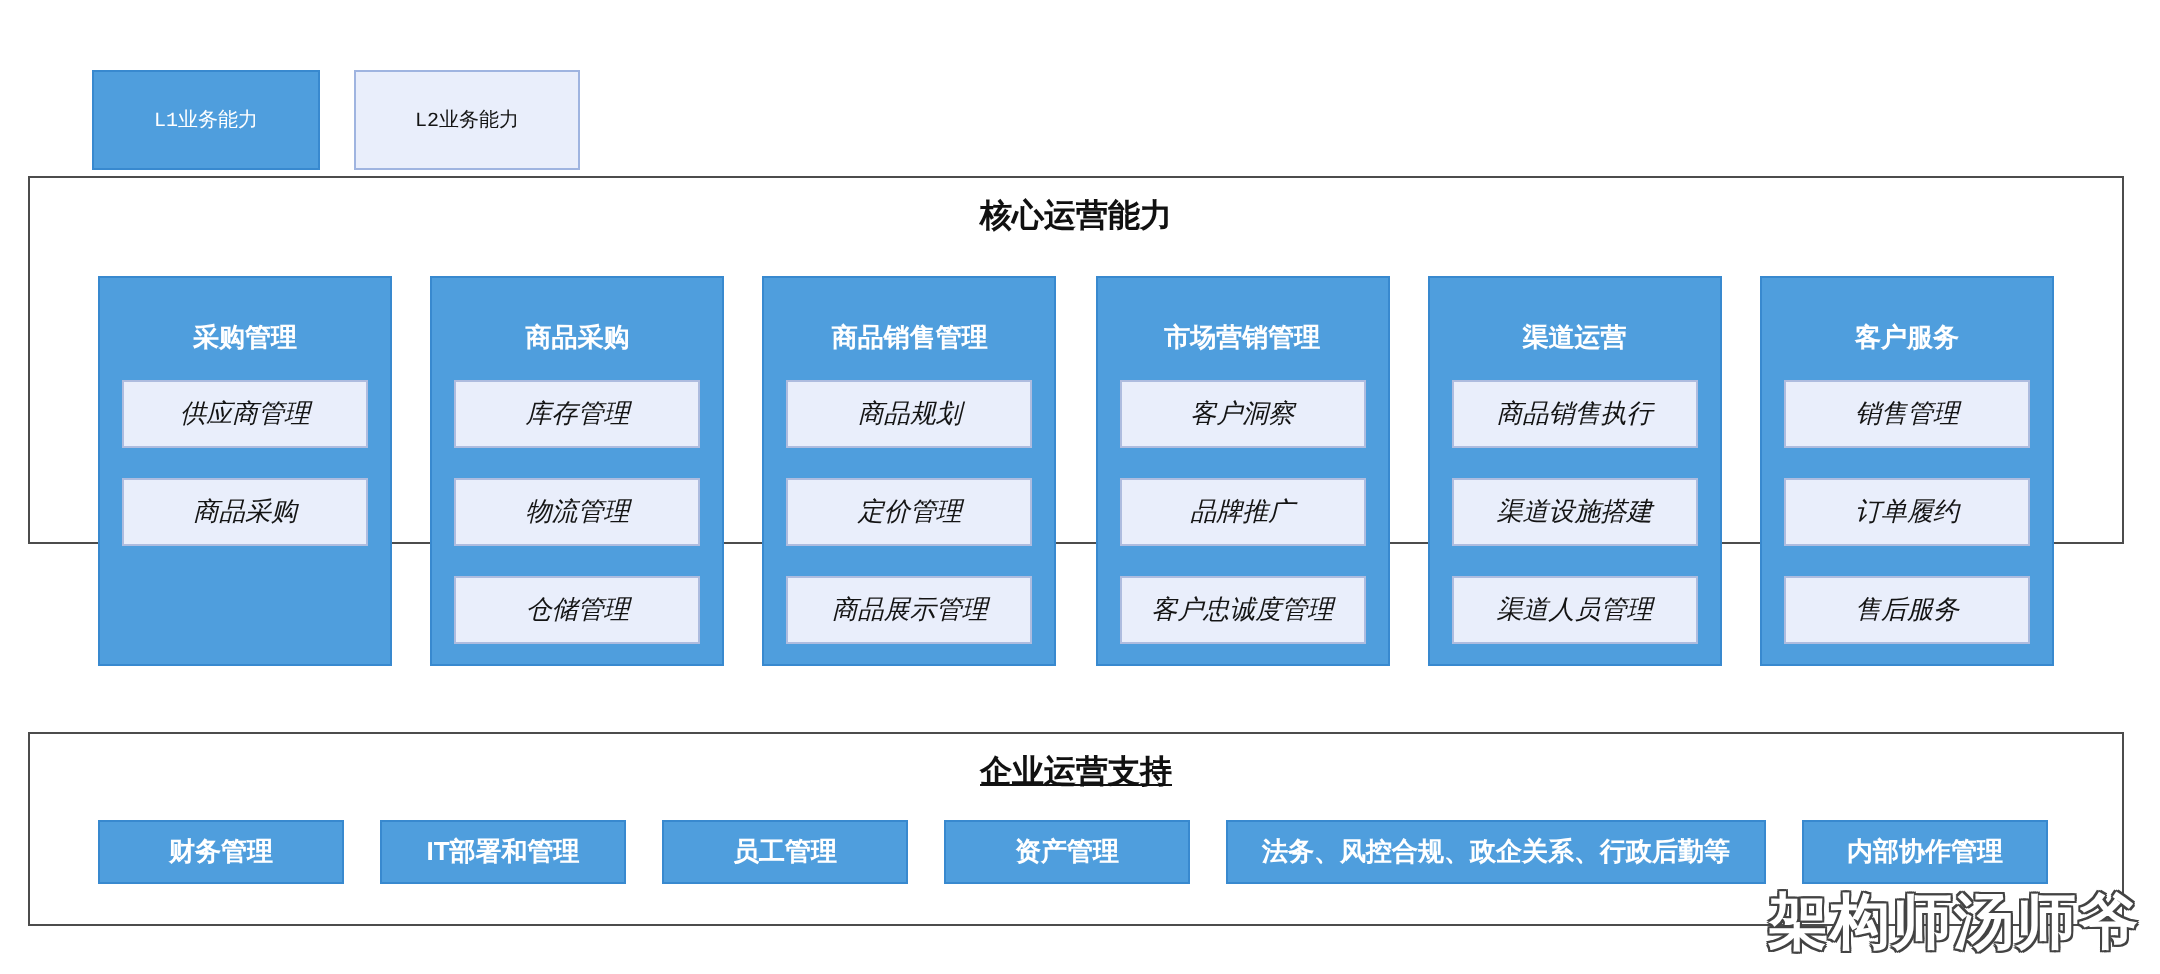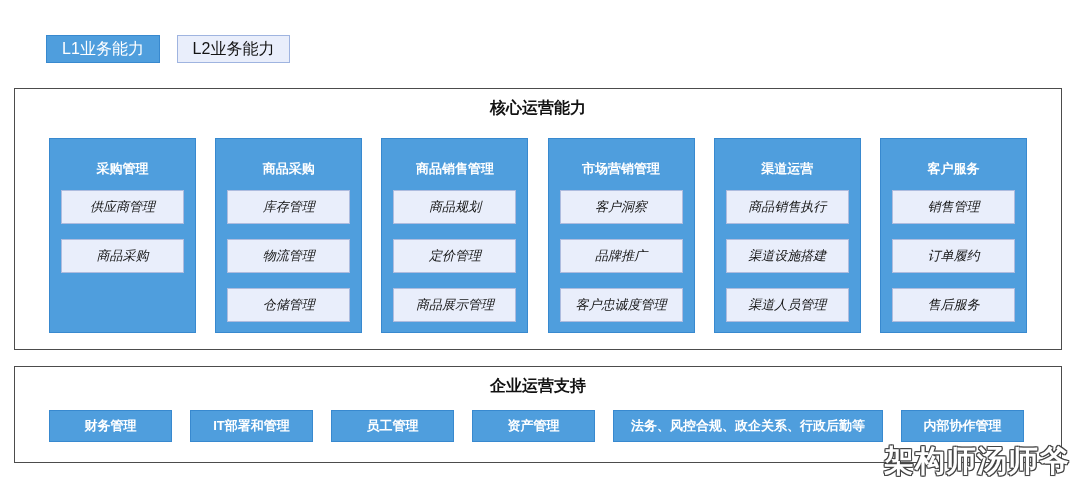--- a/index.html
+++ b/index.html
@@ -11,33 +11,34 @@
     --ink:#141414;
   }
   html,body{margin:0;padding:0;}
   body{
     width:1080px;height:487px;position:relative;overflow:hidden;
     background:#ffffff;
     font-family:"Liberation Sans", sans-serif;
     color:var(--ink);
   }
   .legend-box{
-    position:absolute;top:35px;height:28px;box-sizing:border-box;
+    position:absolute;top:35px;height:50px;box-sizing:border-box;
     display:flex;align-items:center;justify-content:center;
-    font-size:16px;
+    font-size:10px;
+    font-family:Liberation Mono, monospace;
   }
   .legend-l1{left:46px;width:114px;background:var(--blue);border:1px solid var(--blue-border);color:#ffffff;}
   .legend-l2{left:177px;width:113px;background:var(--light);border:1px solid #9fb4e0;color:var(--ink);}
 
   .container{
     position:absolute;left:14px;width:1048px;box-sizing:border-box;
     border:1px solid var(--frame);background:#ffffff;
   }
-  .container-core{top:88px;height:262px;}
-  .container-support{top:366px;height:97px;}
+  .container-core{top:88px;height:184px;}
+  .container-support{top:366px;height:97px;text-decoration:underline;}
   .section-title{
     text-align:center;font-size:16px;font-weight:bold;color:#111111;
     margin-top:9px;
   }
 
   .columns{
     position:absolute;left:34px;right:34px;top:49px;height:195px;
     display:flex;justify-content:space-between;
   }
   .capability-column{

